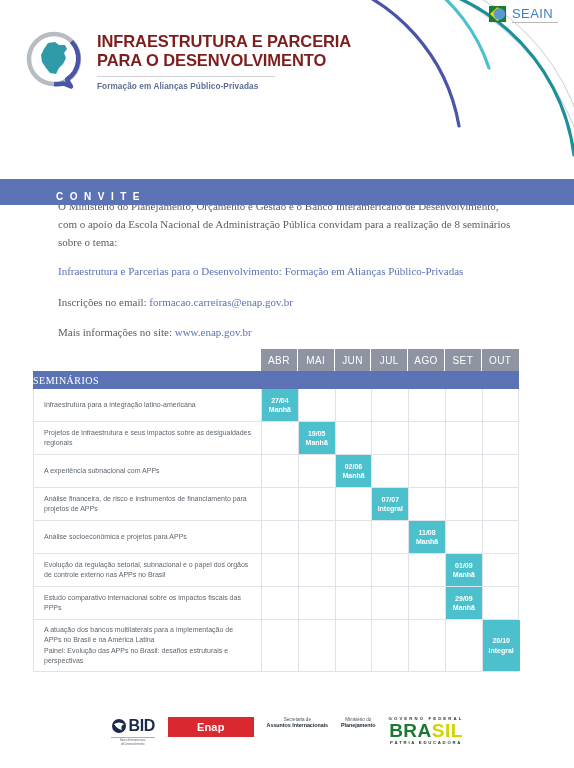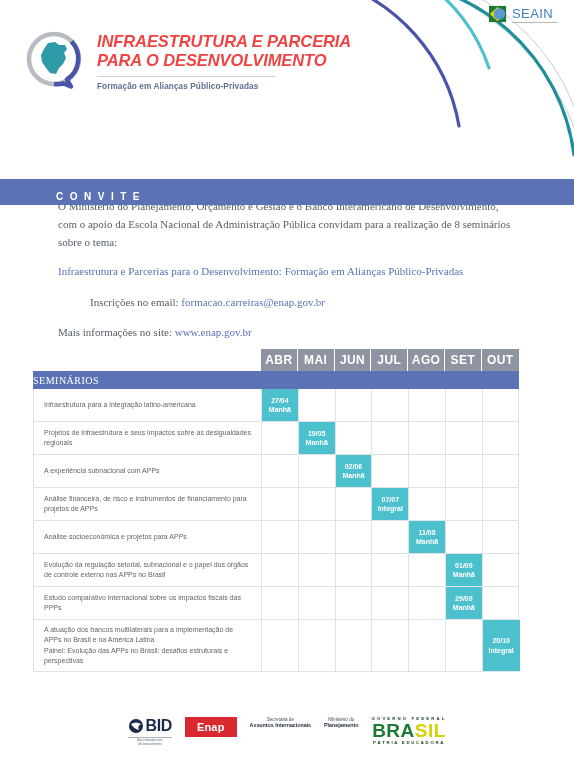--- a/index.html
+++ b/index.html
@@ -84,24 +84,23 @@
     flex: 0 0 auto;
     margin-top: 2px;
   }
   .brand-text { padding-top: 6px; }
   .brand-title {
     font-family: "Liberation Sans", sans-serif;
     font-weight: bold;
     font-size: 16.5px;
     line-height: 1.18;
     letter-spacing: -0.1px;
-    color: #ef4444;
+    color: #7f1d1d;
     text-transform: uppercase;
     white-space: pre-line;
-    font-style: italic;
   }
   .brand-rule {
     margin-top: 5px;
     width: 178px;
     height: 1px;
     background: #cfd3d8;
   }
   .brand-sub {
     margin-top: 5px;
     font-size: 8.2px;
@@ -143,41 +142,41 @@
     margin-bottom: 12px;
     font-family: Liberation Serif, serif;
   }
   .para.link-para {
     color: #5b72b5;
     font-weight: normal;
     margin-bottom: 13px;
   }
   .inline-link { color: #5b72b5; }
   .inline-quote { color: #5b72b5; }
-  .para.small-gap { margin-bottom: 12px; margin-left: 32px; }
+  .para.small-gap { margin-bottom: 12px; }
 
   
   .sched {
     position: absolute;
     left: 33px;
     top: 349px;
     width: 486px;
   }
 
   .month-head {
     display: flex;
     margin-left: 228px;
     height: 22px;
   }
   .month-cell {
     width: 36.8px;
     background: #8e94a1;
     color: #ffffff;
-    font-size: 12px;
-    font-weight: bold;
+    font-size: 10px;
+    font-weight: normal;
     letter-spacing: 0.4px;
     display: flex;
     align-items: center;
     justify-content: center;
     border-right: 1px solid #ffffff;
   }
   .month-cell:last-child { border-right: none; }
 
   .sem-head {
     height: 18px;
@@ -275,21 +274,21 @@
     border-top: 0.5px solid #aab0ba;
     padding-top: 1.5px;
     width: 44px;
   }
 
   .logo-enap {
     background: #d9282f;
     color: #ffffff;
     font-size: 11px;
     font-weight: bold;
-    padding: 4px 12px;
+    padding: 4px 29px;
     letter-spacing: 0.2px;
   }
 
   .logo-sec {
     text-align: center;
     line-height: 1.25;
   }
   .logo-sec-top {
     font-size: 4.6px;
     color: #4a5560;

